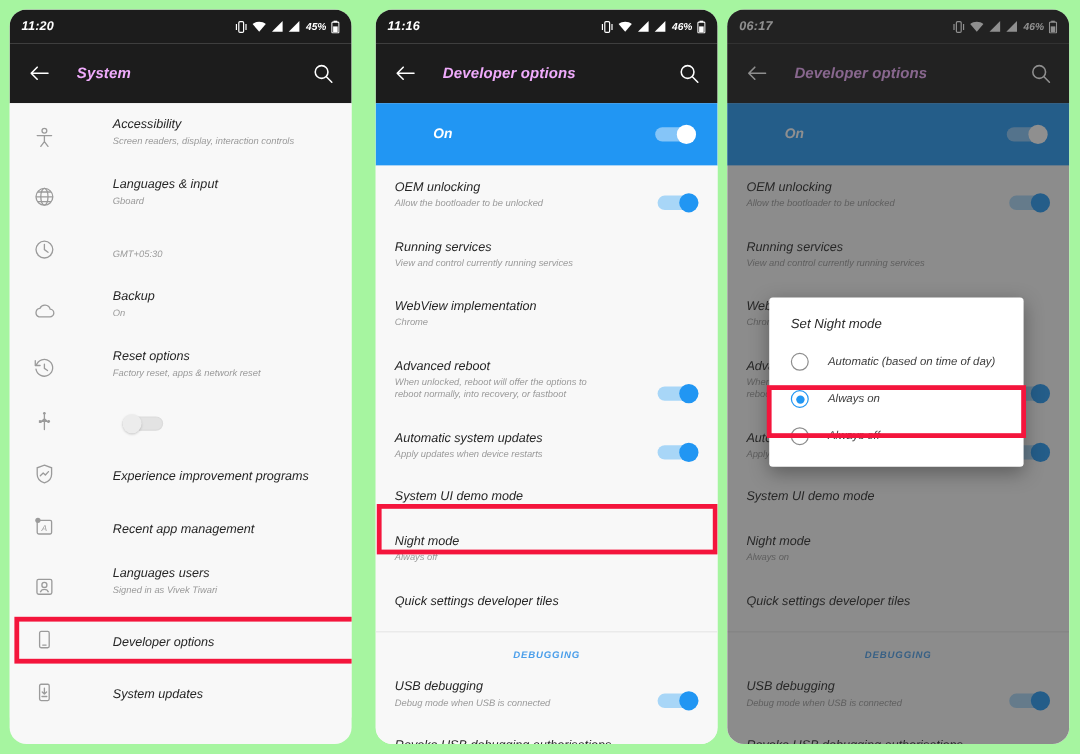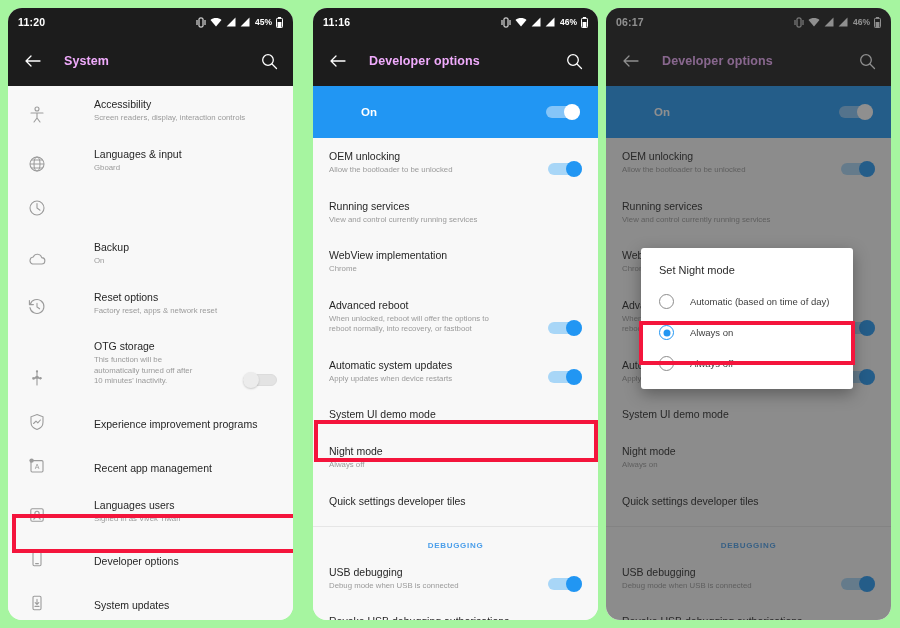--- a/index.html
+++ b/index.html
@@ -10,20 +10,21 @@
     width: 900px;
     height: 628px;
     background: #a6f5a0;
     font-family: "Liberation Sans", sans-serif;
     overflow: hidden;
   }
   .stage {
     position: relative;
     width: 836px;
     height: 628px;
+    font-style: italic;
   }
 
   
   .panel {
     position: absolute;
     top: 8px;
     width: 285px;
     height: 612px;
     border-radius: 14px;
     overflow: hidden;
@@ -344,20 +345,21 @@
       </div>
 
       <div class="row with-icon">
         <span class="row-icon">
           <svg width="18" height="18" viewBox="0 0 18 18">
               <circle cx="9" cy="9" r="7" fill="none" stroke="#9b9b9b" stroke-width="1.1"></circle>
               <path d="M9 4.6V9l3 2.2" fill="none" stroke="#9b9b9b" stroke-width="1.1" stroke-linecap="round"></path>
             </svg>
         </span>
         <span class="row-text">
+          <div class="row-sub">GMT+05:30</div>
         </span>
       </div>
 
       <div class="row with-icon">
         <span class="row-icon">
           <svg width="18" height="16" viewBox="0 0 18 16">
               <path d="M4.5 13h9a3.2 3.2 0 0 0 .3-6.4A4.6 4.6 0 0 0 5.2 6 3.6 3.6 0 0 0 4.5 13z" fill="none" stroke="#9b9b9b" stroke-width="1.1"></path>
             </svg>
         </span>
         <span class="row-text">
@@ -381,24 +383,20 @@
       </div>
 
       <div class="row with-icon">
         <span class="row-icon">
           <svg width="18" height="18" viewBox="0 0 18 18">
               <path d="M9 2v14M9 7L5.6 10M9 7l3.4 3M5 9.2h8" fill="none" stroke="#9b9b9b" stroke-width="1.1" stroke-linecap="round"></path>
               <circle cx="9" cy="2.4" r="1.1" fill="#9b9b9b"></circle>
               <rect x="4.4" y="8.2" width="2.2" height="2.2" fill="#9b9b9b"></rect>
               <circle cx="12.6" cy="9.2" r="1.1" fill="#9b9b9b"></circle>
             </svg>
-        </span>
-        <span class="row-text">
-          <div class="row-title">OTG storage</div>
-          <div class="row-sub">This function will be automatically turned off after 10 minutes' inactivity.</div>
         </span>
         <span class="row-control">
           <span class="toggle tg-off">
               <span class="track"></span>
               <span class="knob"></span>
             </span>
         </span>
       </div>
 
       <div class="row with-icon">

